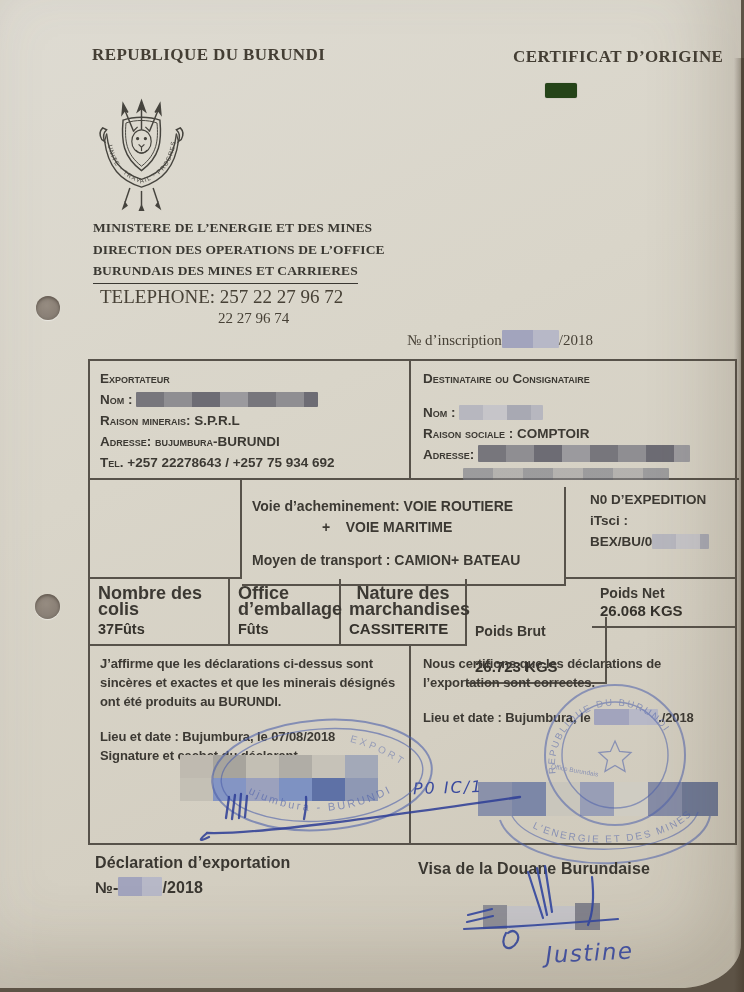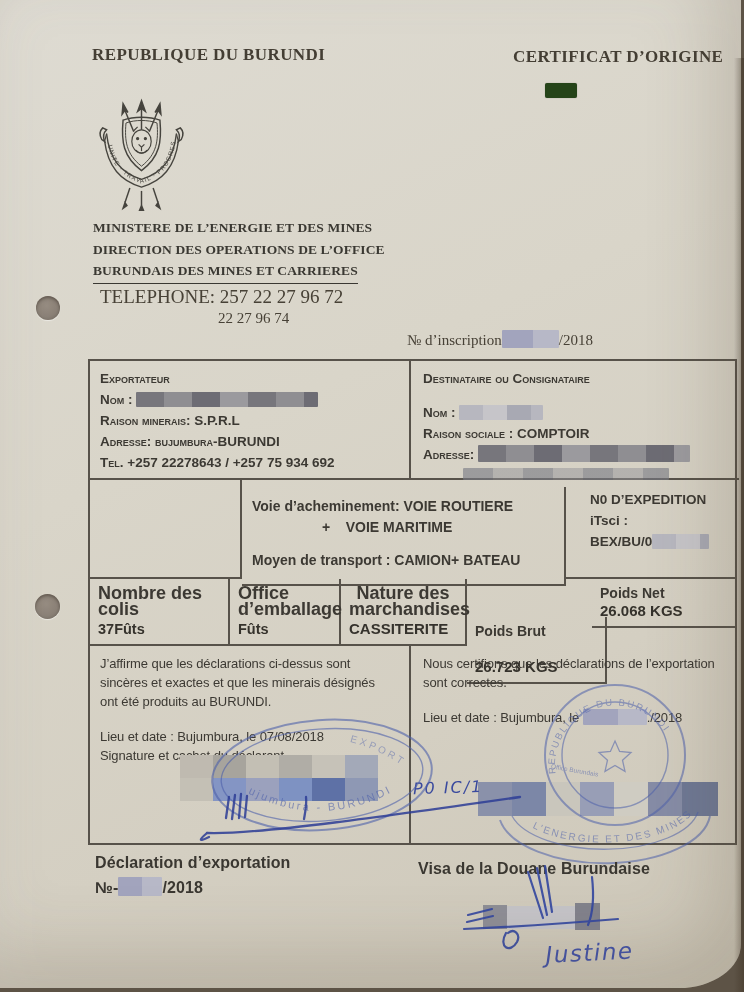--- a/index.html
+++ b/index.html
@@ -29,21 +29,21 @@
   .ministry-line{font-size:13.5px;font-weight:bold;color:#3a3832;line-height:21.5px;letter-spacing:.1px;}
   .underlined{border-bottom:1.6px solid #3a3832;padding-bottom:1px;display:inline-block;}
   #tbl{
     position:absolute;left:88px;top:359px;width:649px;height:486px;
     border:2px solid #57524a;box-sizing:border-box;
   }
   .cell{position:absolute;box-sizing:border-box;}
   .br{border-right:2px solid #57524a;}
   .bb{border-bottom:2px solid #57524a;}
   .fld{font-size:13.5px;line-height:21px;color:#3c3933;font-weight:bold;}
-  .body-text{font-size:13px;line-height:19px;color:#3c3933;font-weight:normal;letter-spacing:-.1px;}
+  .body-text{font-size:13px;line-height:19px;color:#3c3933;font-weight:bold;letter-spacing:-.1px;}
   .ghead{font-size:18px;line-height:16px;color:#3c3933;font-weight:bold;}
   .gval{font-size:14.5px;color:#35322c;font-weight:bold;position:absolute;left:8px;bottom:7px;white-space:nowrap;}
   .rd{display:inline-block;vertical-align:-3px;border-radius:1px;}
   .rd-lav{background:linear-gradient(90deg,#a2a4bd 0 55%,#b7b8c7 55% 100%);}
   .rd-dark{background:repeating-linear-gradient(90deg,#77767c 0 28px,#8f8e92 28px 56px,#6d6c74 56px 84px,#9b9a9e 84px 112px);}
   .rd-light{background:repeating-linear-gradient(90deg,#b7b7bf 0 24px,#c6c5c9 24px 48px,#a8a9b3 48px 72px);}
   .rd-ghost{background:repeating-linear-gradient(90deg,rgba(120,122,132,.62) 0 30px,rgba(146,146,152,.5) 30px 60px);}
   .mosaicA-top{height:23px;background:repeating-linear-gradient(90deg,#bfbab0 0 33px,#a7a49d 33px 66px,#c3bfb4 66px 99px,#b0ada6 99px 132px,#c6c2b8 132px 165px,#a3a9b8 165px 198px);}
   .mosaicA-bot{height:23px;background:repeating-linear-gradient(90deg,#c4c0b5 0 33px,#8495c4 33px 66px,#9ba1bd 66px 99px,#7e92c2 99px 132px,#5e71a6 132px 165px,#8e98b4 165px 198px);}
   .mosaicB{background:repeating-linear-gradient(90deg,#8a91aa 0 34px,#7c87a7 34px 68px,#c9c6bc 68px 102px,#989eb6 102px 136px,#cfccc2 136px 170px,#868ca6 170px 204px,#6e7894 204px 240px);}

